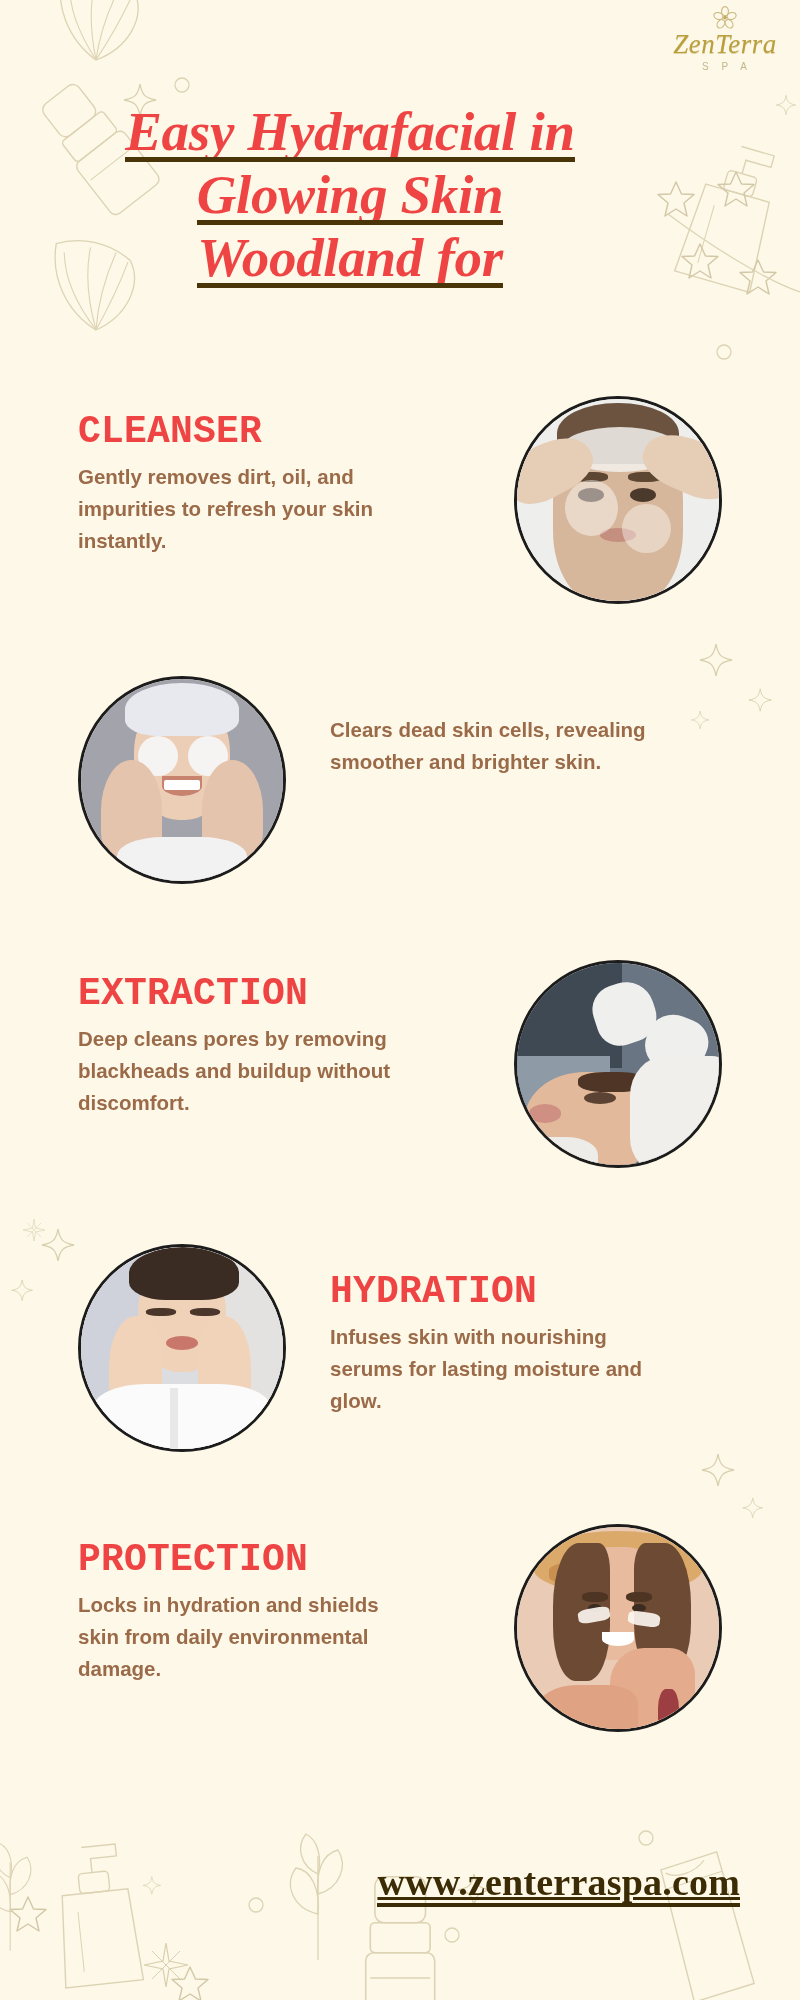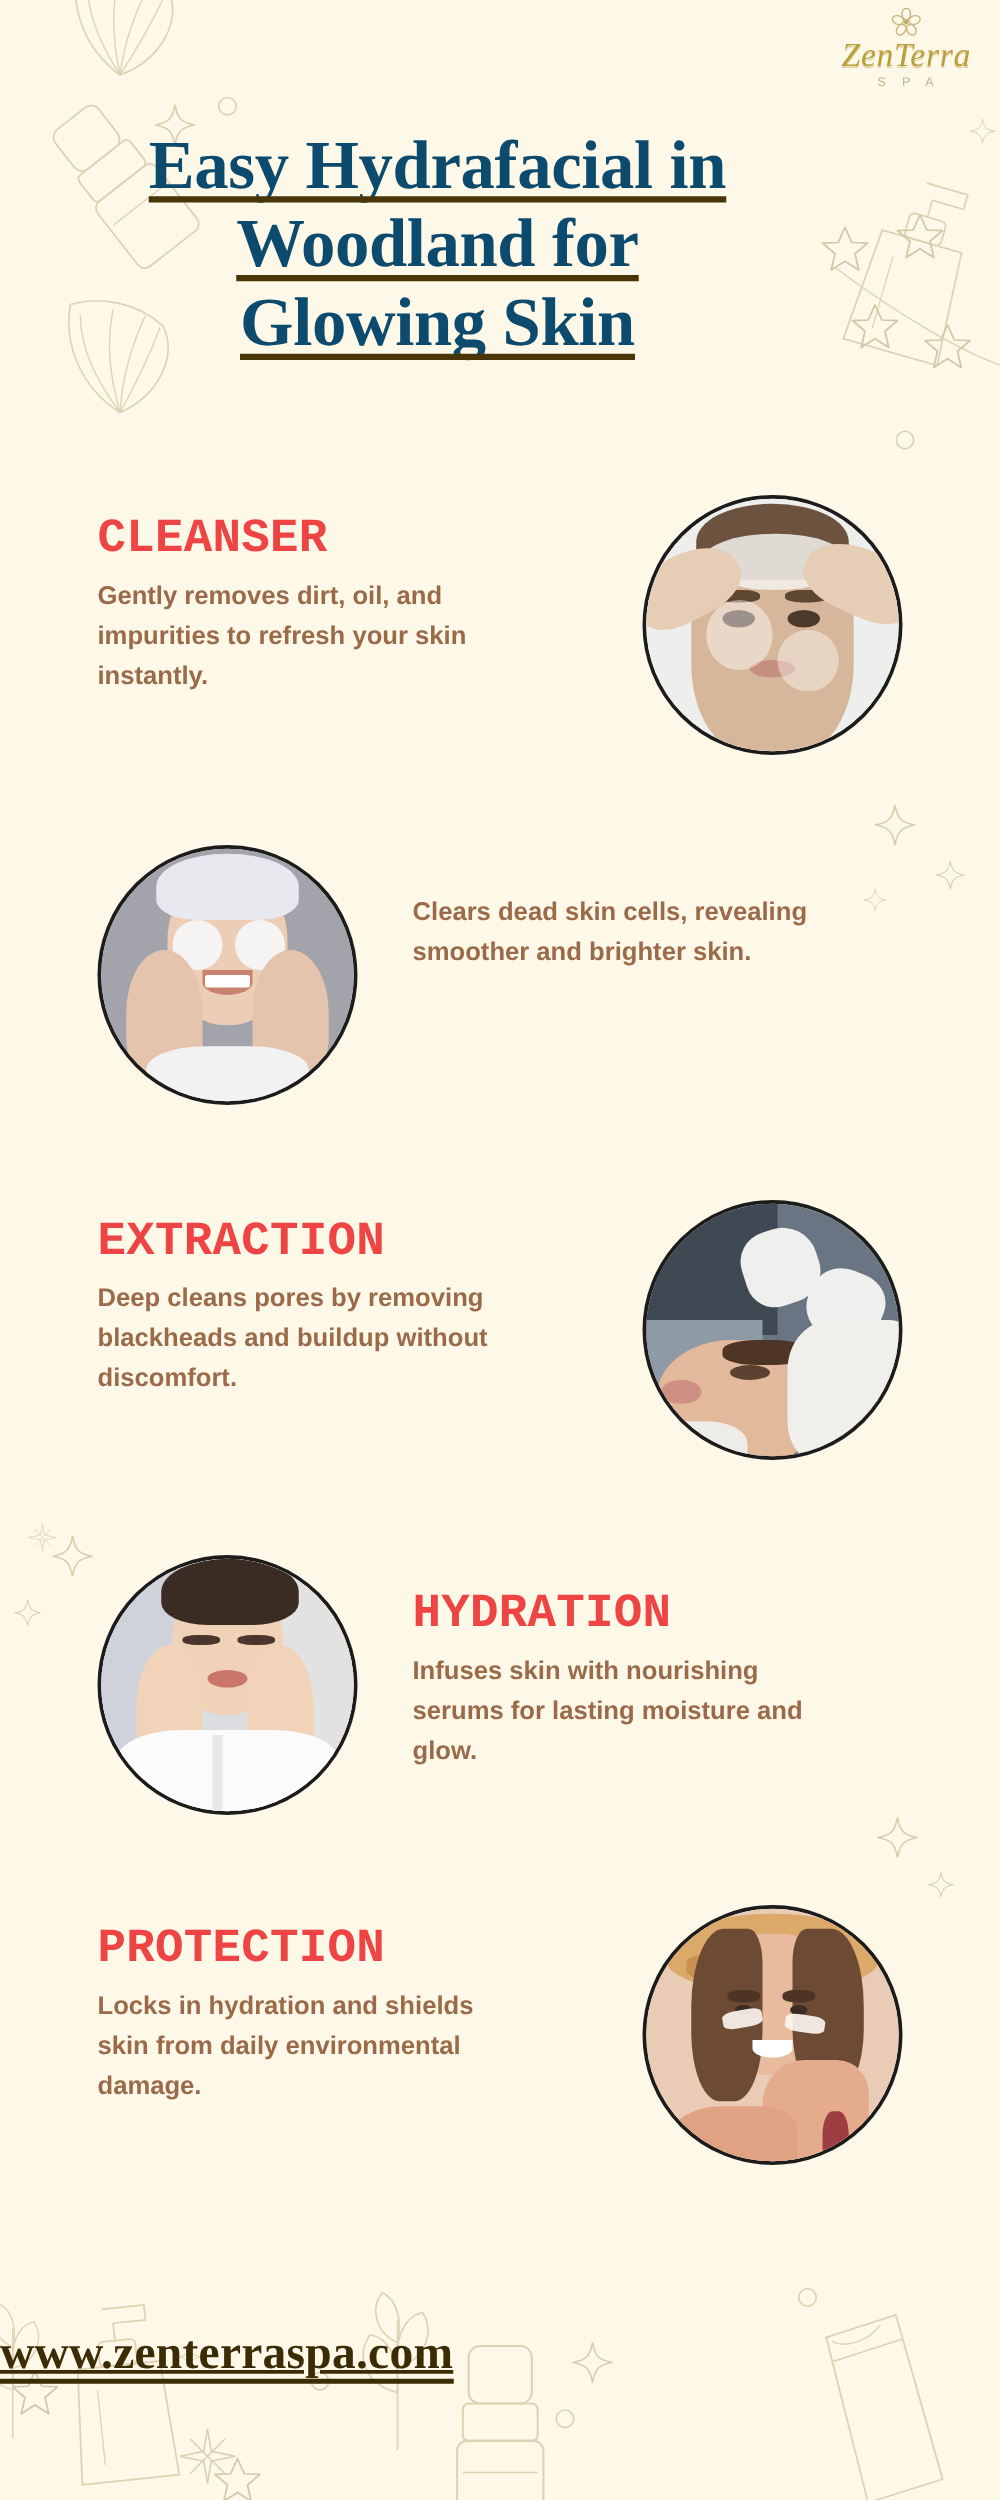--- a/index.html
+++ b/index.html
@@ -41,22 +41,23 @@
   }
 
   
   .title{
     position:absolute; top:104px; left:0; width:700px;
     text-align:center;
     font-family:"Liberation Serif", serif;
     font-weight:700;
     font-size:55px;
     line-height:1.02;
-    color:#0c4a6e;
+    color:#ef4444;
     letter-spacing:-.3px;
+    font-style:italic;
   }
   .title .tl{ display:block; position:relative; width:max-content; margin:0 auto; padding-bottom:2px; }
   .title .tl::after{
     content:""; position:absolute; left:0; right:0; bottom:0;
     height:5px; background:#4a3508;
   }
   .title .tl + .tl { margin-top:5px; }
 
   
   .step{ position:absolute; left:0; width:800px; }
@@ -92,21 +93,21 @@
 
   
   .step.img-right .circle{ right:78px; }
   .step.img-right .txt{ left:78px; }
   .step.img-left  .circle{ left:78px; }
   .step.img-left  .txt{ left:330px; }
   .step.img-left .step-title{ text-align:left; }
 
   
   .footer{
-    position:absolute; top:1860px; left:0; width:740px; text-align:left;
+    position:absolute; top:1860px; left:0; width:740px; text-align:right;
   }
   .footer-url{
     display:inline-block; position:relative;
     font-family:"Liberation Serif", serif;
     font-weight:700;
     font-size:38px;
     color:#3c2c06;
     letter-spacing:.2px;
     padding-bottom:3px;
   }
@@ -295,22 +296,22 @@
         <ellipse cx="6.4" cy="10" rx="3.4" ry="4.6" transform="rotate(288 6.4 10)"></ellipse>
       </g>
       <circle cx="13" cy="11.6" r="1.9" fill="#c2ab63"></circle>
     </svg>
     <div class="logo-name">ZenTerra</div>
     <div class="logo-sub">S P A</div>
   </div>
 
   <h1 class="title">
     <span class="tl">Easy Hydrafacial in</span>
+    <span class="tl">Glowing Skin</span>
     <span class="tl">Woodland for</span>
-    <span class="tl">Glowing Skin</span>
   </h1>
 
   <section class="step img-right" style="top:396px;">
     <div class="step-inner">
       <div class="circle">
         <div class="ph">
           <div class="bgf" style="background:#eeeeec;"></div>
           <div class="shape" style="left:18%;top:6%;width:64%;height:96%;border-radius:46% 46% 38% 38%;background:#d7b79c;"></div>
           <div class="shape" style="left:20%;top:2%;width:60%;height:30%;border-radius:50% 50% 22% 22%;background:#6b5340;"></div>
           <div class="shape" style="left:22%;top:14%;width:58%;height:22%;border-radius:50%;background:#f3f2ef;opacity:.85;"></div>

